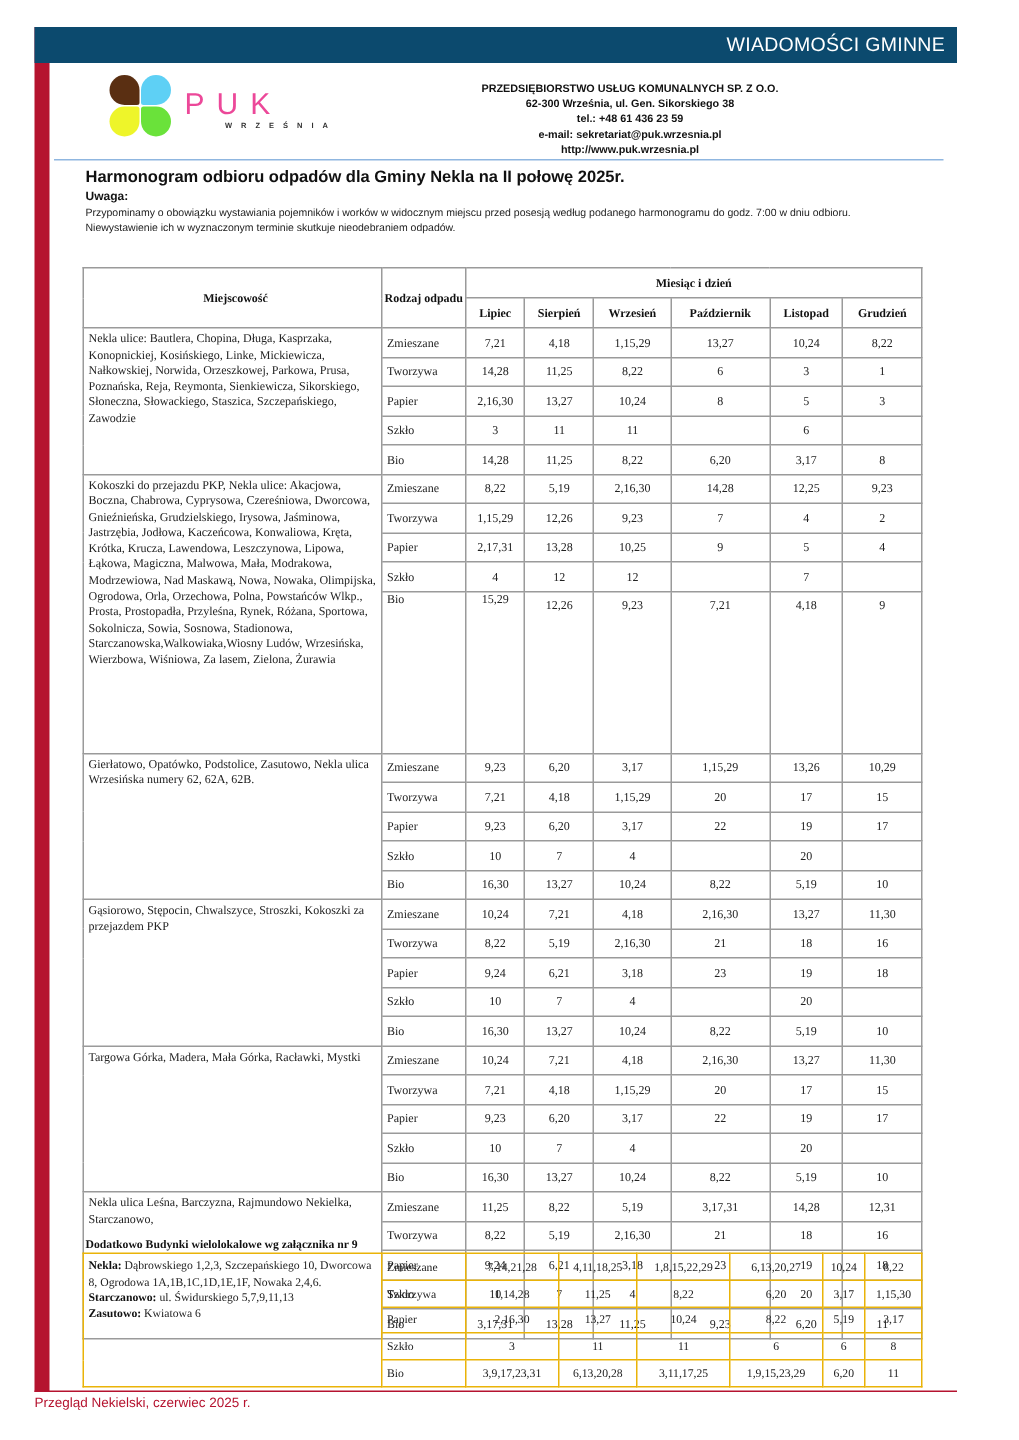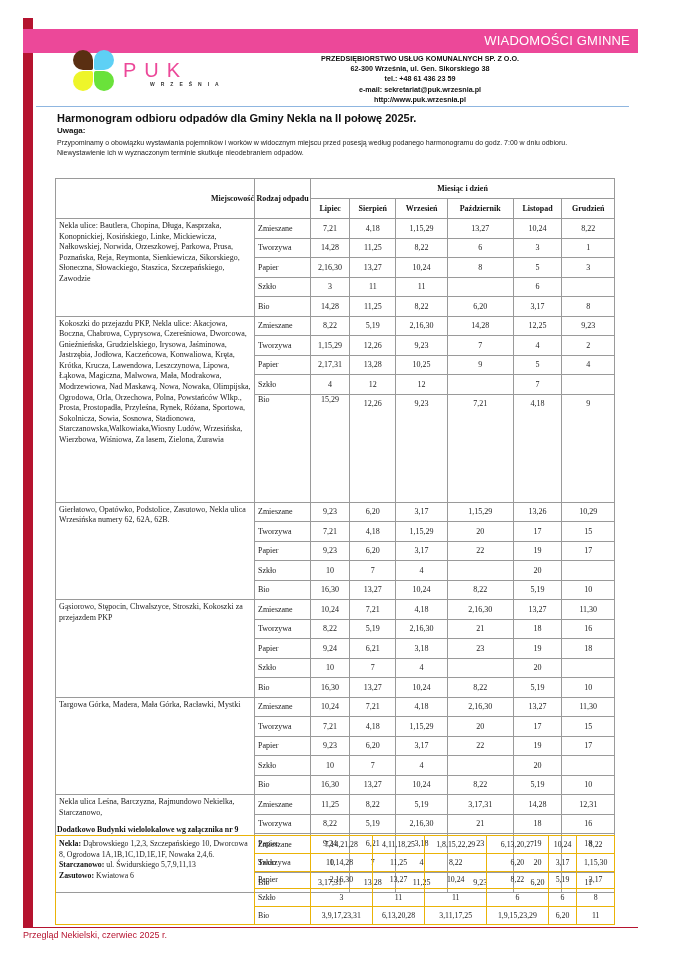--- a/index.html
+++ b/index.html
@@ -1,20 +1,20 @@
 <!DOCTYPE html>
 <html><head>
 <meta charset="utf-8">
 <style>
   * { box-sizing: border-box; margin: 0; padding: 0; }
   html, body { width: 679px; height: 960px; background: #ffffff; overflow: hidden; }
   body { position: relative; font-family: "Liberation Sans", sans-serif; color: #111; }
 
   .left-bar { position: absolute; left: 23px; top: 18px; width: 10px; height: 910px; background: #b5132f; }
-  .top-bar { position: absolute; left: 23px; top: 18px; width: 615px; height: 24px; background: #ec4899; margin-top: 11px; }
+  .top-bar { position: absolute; left: 23px; top: 18px; width: 615px; height: 24px; background: #0c4a6e; }
   .top-bar .section-title { position: absolute; right: 8px; top: 4px; color: #fff; font-size: 13px; letter-spacing: 0.2px; }
 
   .logo { position: absolute; left: 73px; top: 50px; width: 170px; height: 42px; }
   .clover { position: absolute; left: 0; top: 0; width: 42px; height: 42px; }
   .petal { position: absolute; width: 20px; height: 20px; }
   .petal.tl { left: 0; top: 0; background: #5a2f12; border-radius: 50% 50% 50% 4px / 50% 50% 50% 4px; border-radius: 12px 12px 2px 12px; }
   .petal.tr { left: 21px; top: 0; background: #5ed0f5; border-radius: 12px 12px 12px 2px; }
   .petal.bl { left: 0; top: 21px; background: #eef52a; border-radius: 12px 2px 12px 12px; }
   .petal.br { left: 21px; top: 21px; background: #6ae23a; border-radius: 2px 12px 12px 12px; }
   .logo-word { position: absolute; left: 50px; top: 9px; font-size: 20px; letter-spacing: 8px; color: #ec4899; font-weight: normal; }
@@ -25,21 +25,21 @@
   .header-line { position: absolute; left: 36px; top: 106px; width: 593px; height: 1px; background: #8fb6e0; }
 
   .doc-title { position: absolute; left: 57px; top: 112px; font-size: 11px; font-weight: bold; color: #111; }
   .note-label { position: absolute; left: 57px; top: 126px; font-size: 8px; font-weight: bold; }
   .note-text { position: absolute; left: 57px; top: 138px; width: 560px; font-size: 7px; line-height: 10px; color: #222; }
 
   table { border-collapse: collapse; font-family: "Liberation Serif", serif; }
   .main-table { position: absolute; left: 55px; top: 178px; width: 560px; }
   .main-table td, .main-table th { border: 1px solid #9a9a9a; font-size: 8px; color: #222; }
   .main-table th { font-weight: bold; color: #111; }
-  .th-place { text-align: right; vertical-align: middle; font-size: 12.5px; padding-left: 4px; width: 199px; }
+  .th-place { text-align: center; vertical-align: middle; font-size: 12.5px; padding-left: 4px; width: 199px; }
   .th-type { font-size: 12.5px; line-height: 15px; width: 56px; text-align: center; }
   .th-months { font-size: 12.5px; height: 20px; text-align: center; }
   .th-month { font-size: 9.5px; height: 20px; text-align: center; margin-top: 16px; }
   .place-cell { vertical-align: top; text-align: left; padding: 2px 3px; font-size: 7.8px; line-height: 10.6px; }
   .type-cell { text-align: left; padding-left: 3px; height: 19.5px; font-size: 7.8px; }
   .val { text-align: center; font-size: 8px; }
 
   .extra-title { position: absolute; left: 57px; top: 825px; font-family: "Liberation Serif", serif; font-size: 7.8px; font-weight: bold; }
   .extra-table { position: absolute; left: 55px; top: 835px; width: 560px; }
   .extra-table td { border: 1px solid #eab308; font-size: 7.8px; color: #222; }

